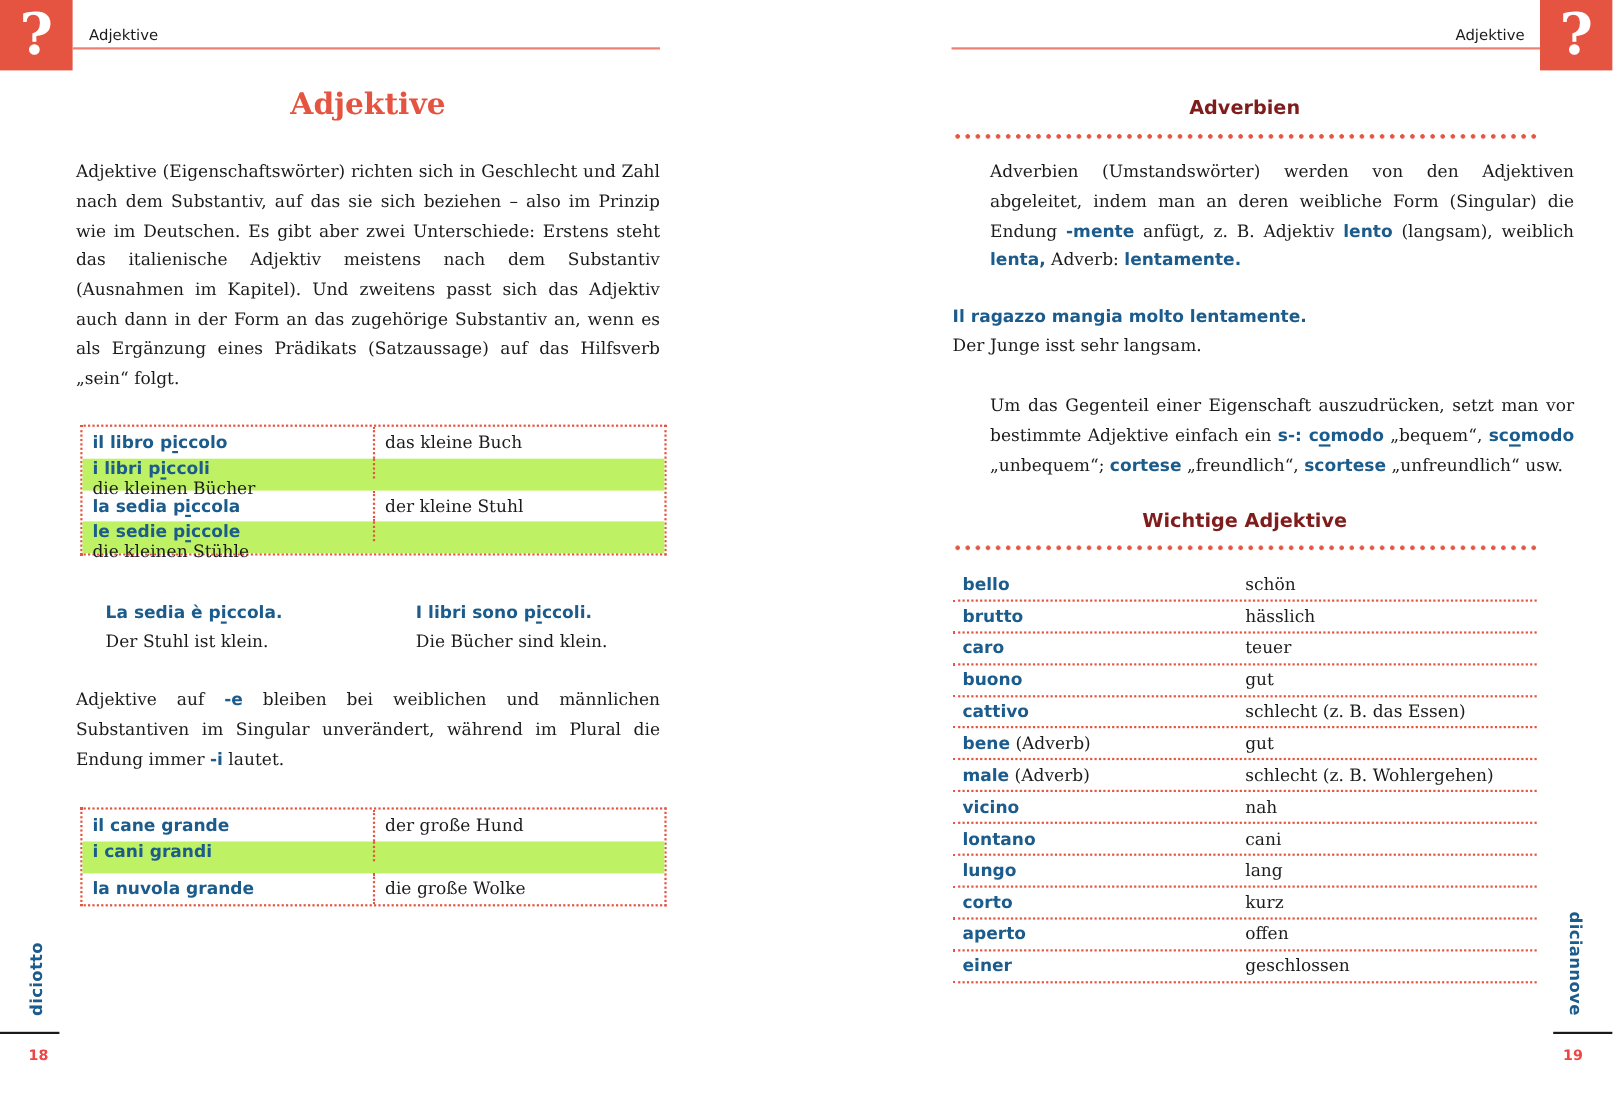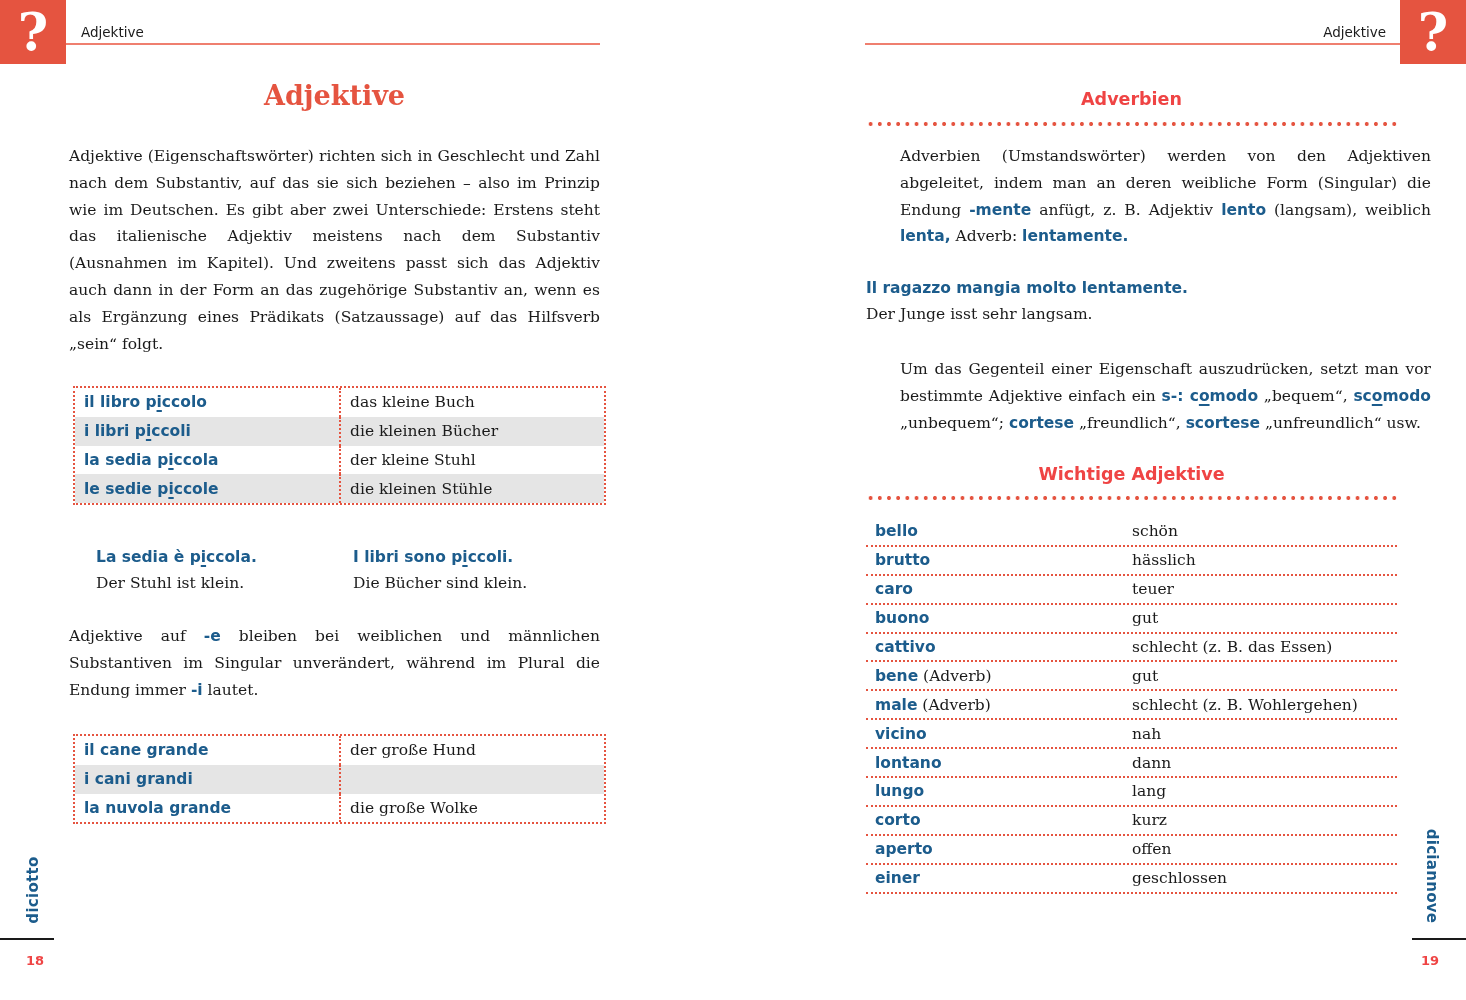--- a/index.html
+++ b/index.html
@@ -27,33 +27,33 @@
     .left-page { position: absolute; left: 69px; top: 0; width: 531px; }
     .page-title { position: absolute; top: 80px; left: 0; width: 531px; text-align: center; font-family: "DejaVu Serif", serif; font-weight: bold; font-size: 27px; color: #e55440; }
     .para { position: absolute; left: 0; width: 531px; font-size: 15.5px; line-height: 26.8px; text-align: justify; }
     .para.p1 { top: 143px; }
     .para.p2 { top: 623px; }
 
     .tbl { position: absolute; left: 4px; width: 533px; border: 2px dotted #e55440; border-collapse: collapse; }
     .tbl.t1 { top: 386px; }
     .tbl.t2 { top: 734px; }
     .tbl .row { display: flex; height: 28.8px; }
-    .tbl .row.shaded { background: #e5e5e5; }
+    .tbl .row.shaded { background: #bef264; flex-direction: column; }
     .tbl .c1 { width: 266px; padding-left: 9px; border-right: 2px dotted #e55440; display: flex; align-items: center; }
     .tbl .c2 { flex: 1; padding-left: 9px; display: flex; align-items: center; font-size: 15.5px; }
 
     .example { position: absolute; top: 545px; }
     .example.e1 { left: 27px; }
-    .example.e2 { left: 284px; }
+    .example.e2 { left: 309px; }
     .example .it-line { line-height: 24px; }
     .example .de-line { font-size: 15.5px; line-height: 28px; }
 
     
     .right-page { position: absolute; left: 866px; top: 0; width: 531px; }
-    .section-head { position: absolute; left: 0; width: 531px; text-align: center; font-family: "DejaVu Sans", sans-serif; font-weight: bold; font-size: 17.5px; color: #ef4444; }
+    .section-head { position: absolute; left: 0; width: 531px; text-align: center; font-family: "DejaVu Sans", sans-serif; font-weight: bold; font-size: 17.5px; color: #7f1d1d; }
     .section-head.h1 { top: 89px; }
     .section-head.h2 { top: 464px; }
     .dot-rule { position: absolute; left: 0; width: 531px; height: 6px;
       background-image: radial-gradient(circle, #e55440 1.8px, transparent 2.2px);
       background-size: 9.2px 6px; background-repeat: repeat-x; }
     .dot-rule.r1 { top: 121px; }
     .dot-rule.r2 { top: 495px; }
     .rpara { position: absolute; left: 0; width: 531px; font-size: 15.5px; line-height: 26.8px; text-align: justify; margin-left: 34px; }
     .rpara.rp1 { top: 143px; }
     .rpara.rp3 { top: 356px; }
@@ -191,21 +191,21 @@
       <div class="vrow">
         <div class="v1 it"><span>male</span><span class="stress"></span><span></span><span class="note"> (Adverb)</span></div>
         <div class="v2">schlecht (z. B. Wohlergehen)</div>
       </div>
       <div class="vrow">
         <div class="v1 it"><span>vicino</span><span class="stress"></span><span></span><span class="note"></span></div>
         <div class="v2">nah</div>
       </div>
       <div class="vrow">
         <div class="v1 it"><span>lontano</span><span class="stress"></span><span></span><span class="note"></span></div>
-        <div class="v2">dann</div>
+        <div class="v2">cani</div>
       </div>
       <div class="vrow">
         <div class="v1 it"><span>lungo</span><span class="stress"></span><span></span><span class="note"></span></div>
         <div class="v2">lang</div>
       </div>
       <div class="vrow">
         <div class="v1 it"><span>corto</span><span class="stress"></span><span></span><span class="note"></span></div>
         <div class="v2">kurz</div>
       </div>
       <div class="vrow">

